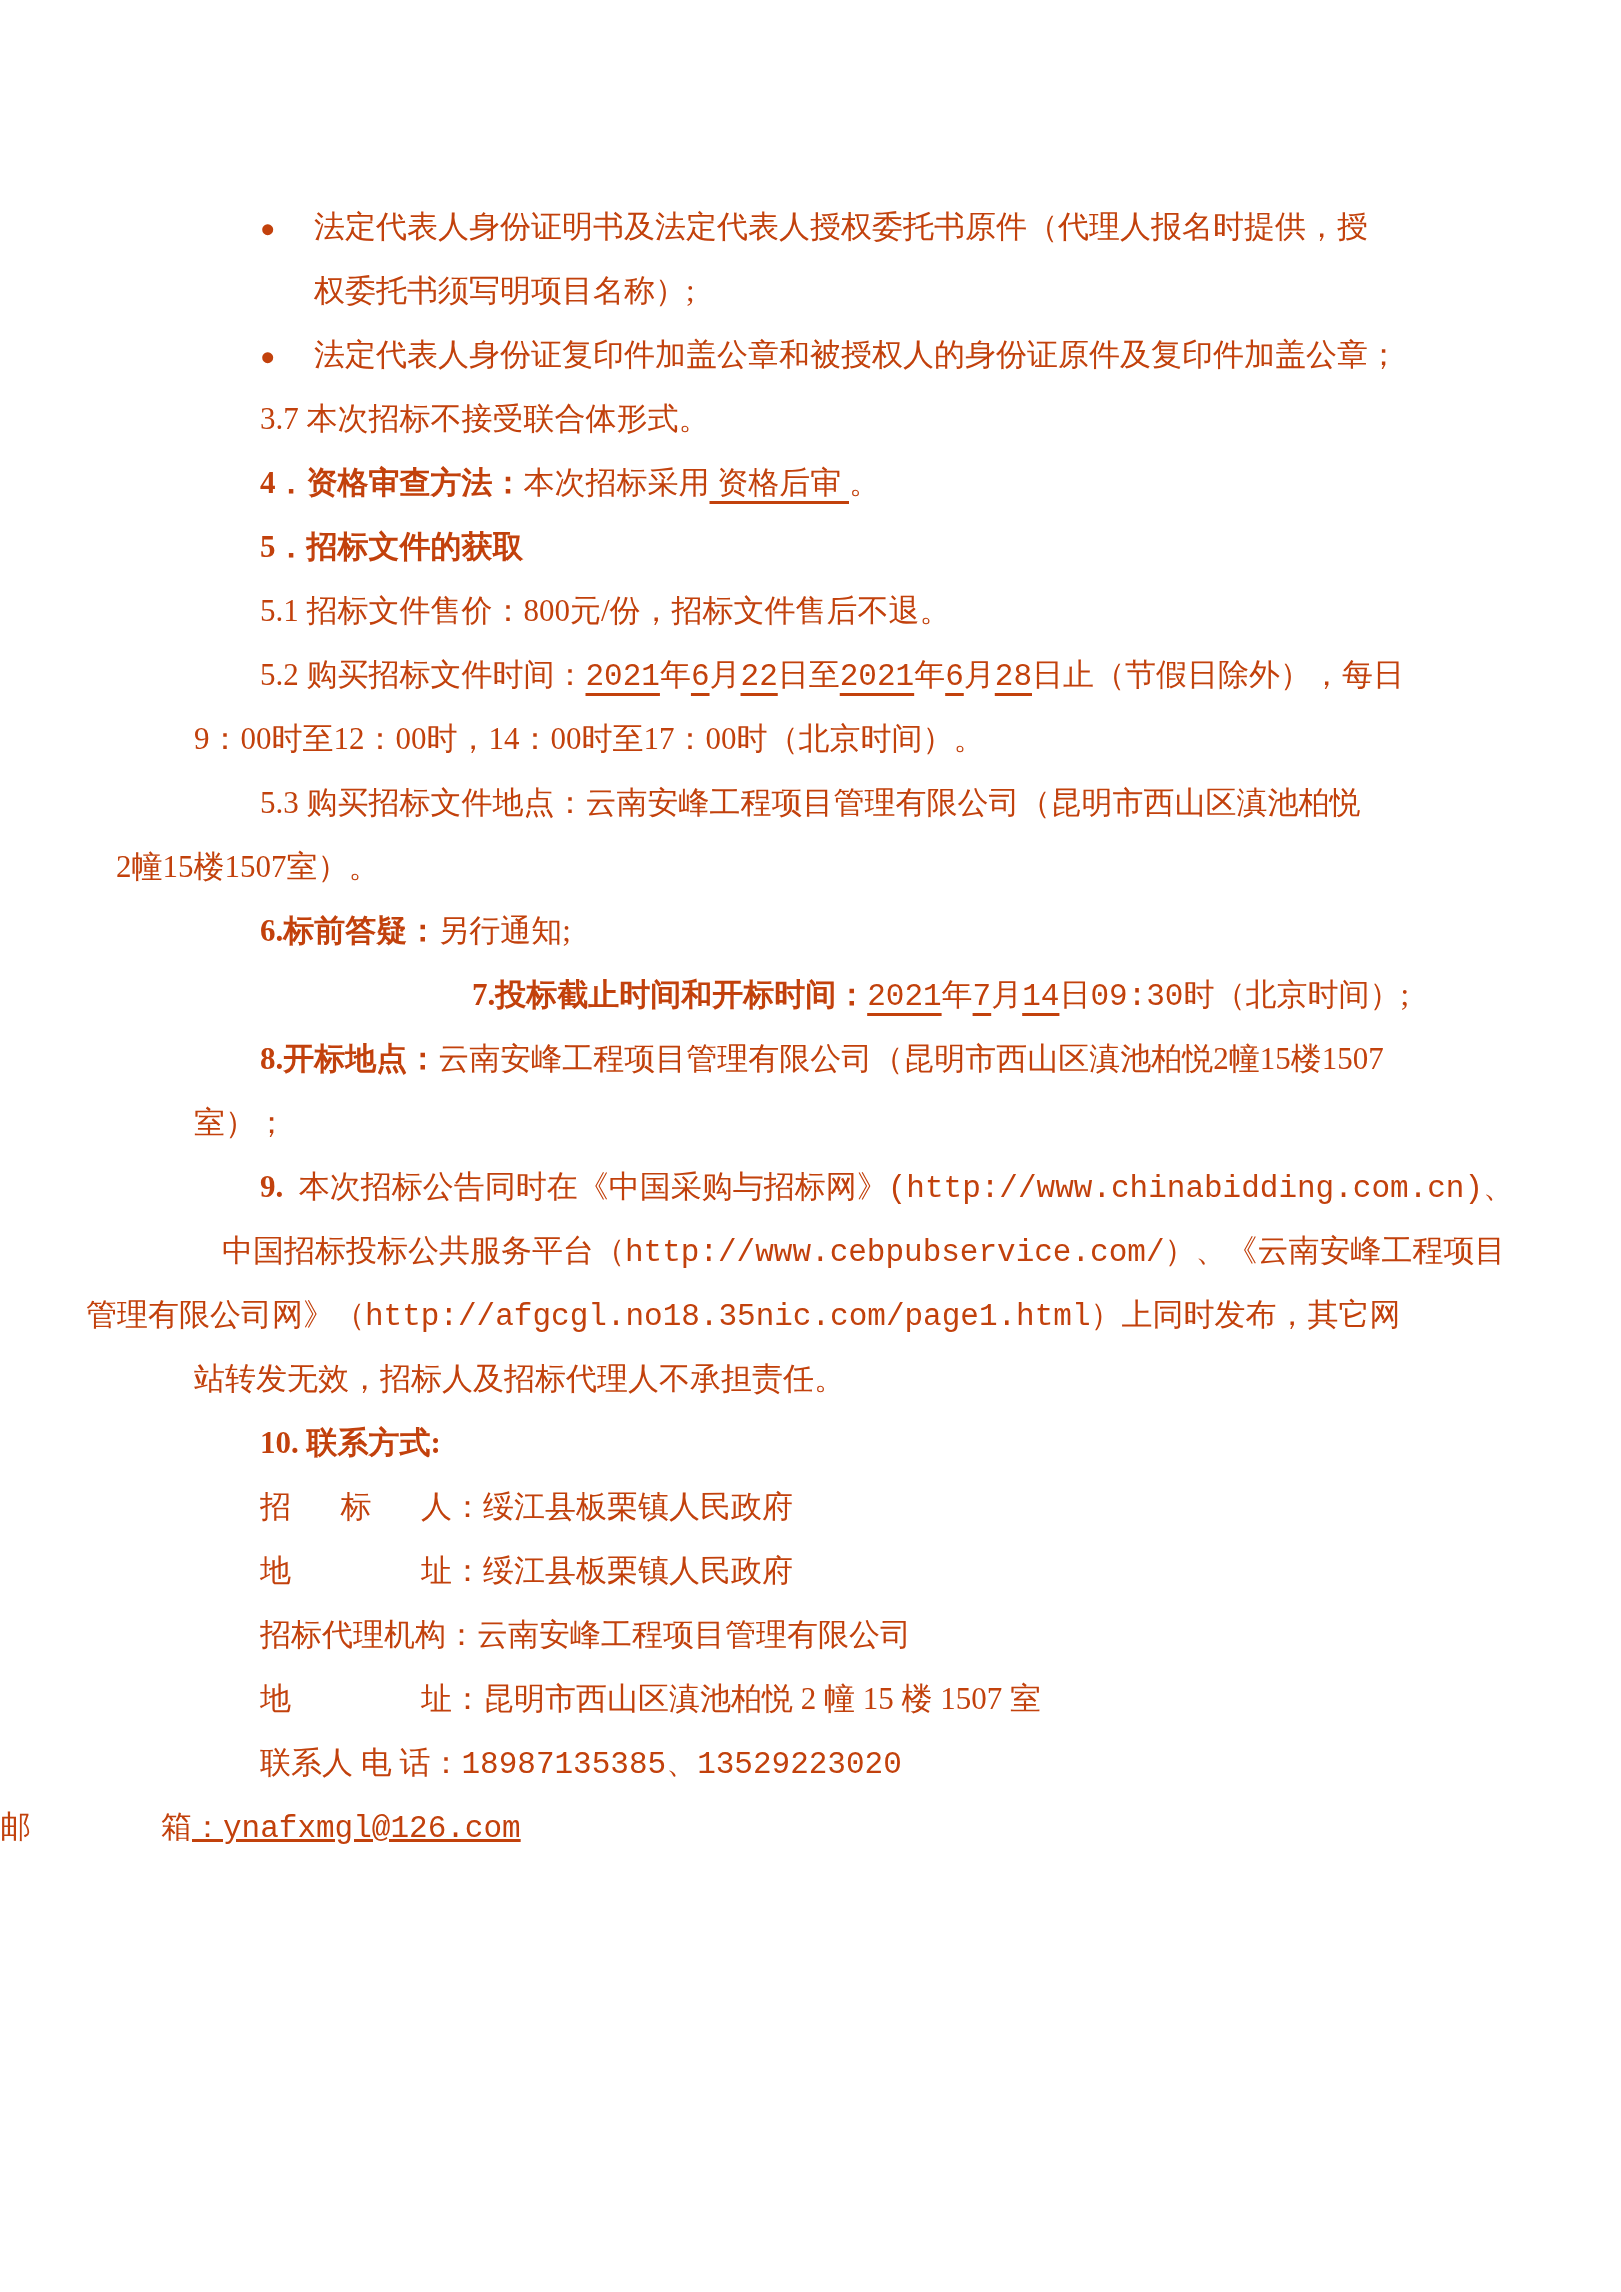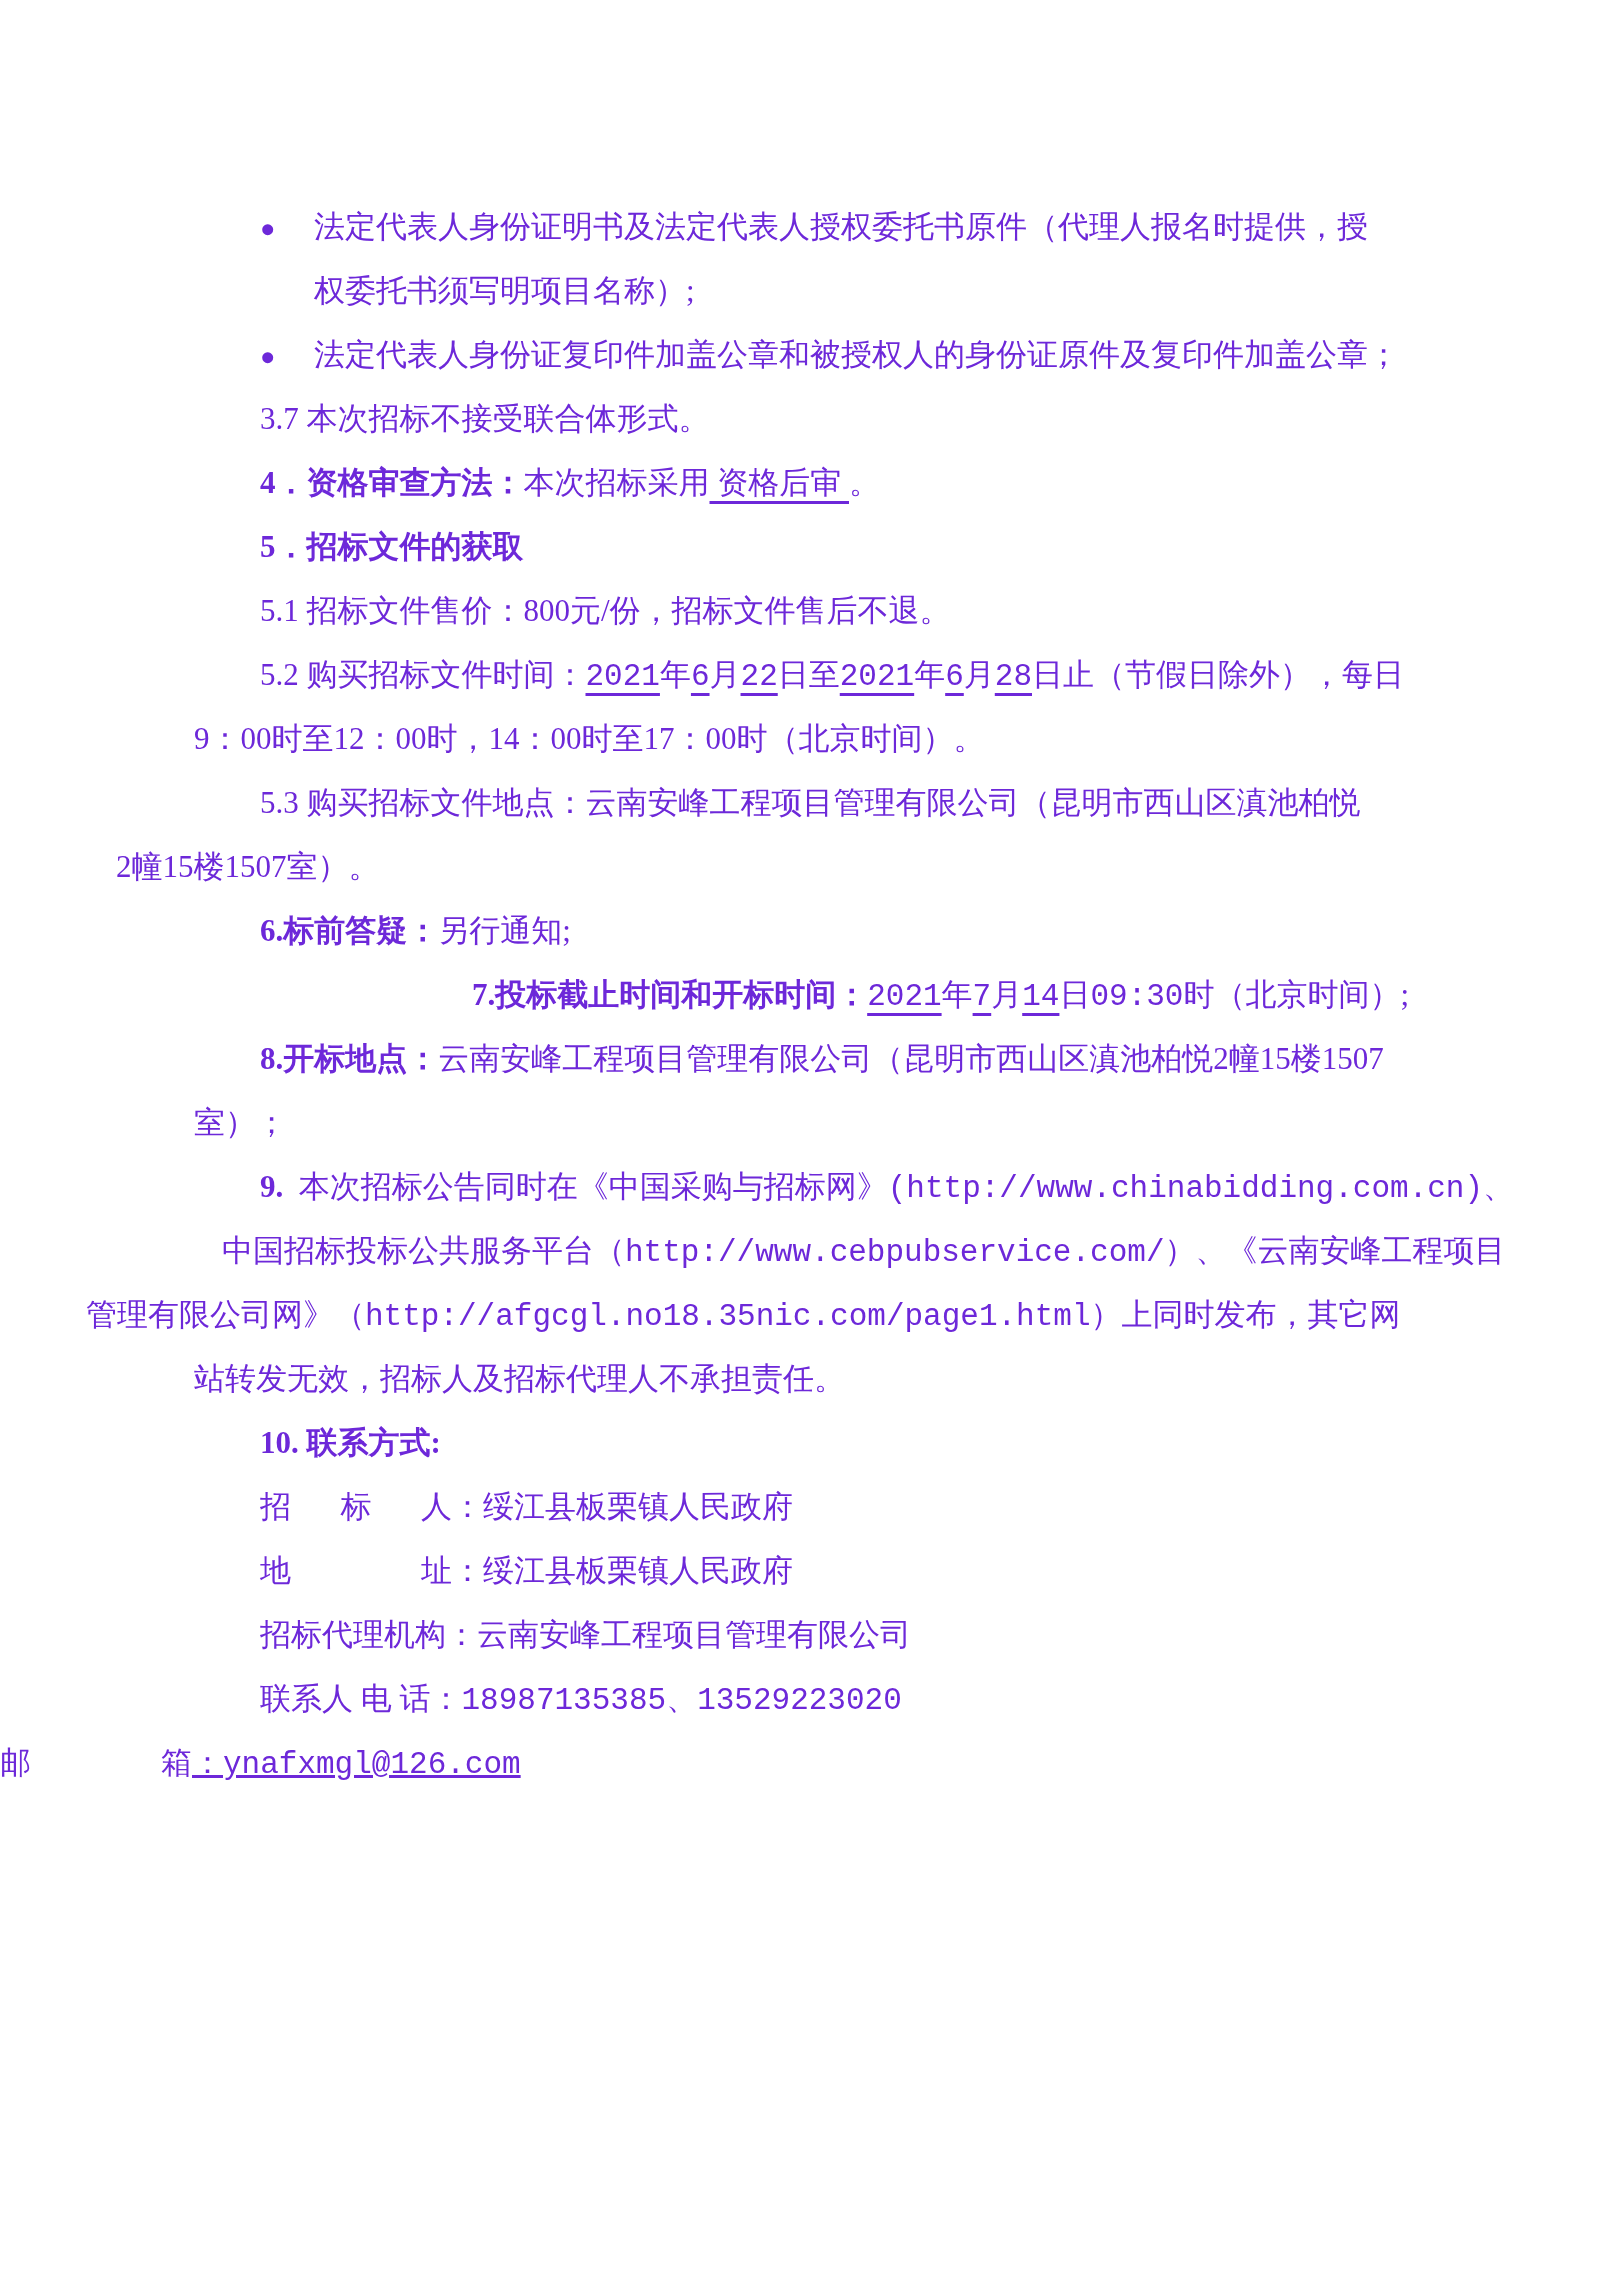--- a/index.html
+++ b/index.html
@@ -2,21 +2,21 @@
 <html><head>
 <meta charset="utf-8">
 <style>
   html, body { margin: 0; padding: 0; background: #888; }
   .page {
     position: relative;
     width: 1621px;
     height: 2293px;
     margin: 0 auto;
     background: #ffffff;
-    color: #6d28d9;
+    color: #c2410c;
     font-family: "Liberation Serif", "DejaVu Serif", serif;
     overflow: hidden;
   }
   .doc { position: absolute; top: 195px; left: 0; width: 1621px; }
   .line {
     height: 64px;
     line-height: 64px;
     font-size: 31px;
     white-space: pre;
   }
@@ -62,17 +62,18 @@
       <div class="line" style="padding-left: 260px;"><span class="b">8.开标地点：</span><span>云南安峰工程项目管理有限公司（昆明市西山区滇池柏悦2幢15楼1507</span></div>
       <div class="line" style="padding-left: 194px;"><span>室）；</span></div>
       <div class="line" style="padding-left: 260px;"><span class="b">9.</span><span>  本次招标公告同时在《中国采购与招标网》</span><span class="m">(http://www.chinabidding.com.cn)</span><span>、</span></div>
       <div class="line" style="padding-left: 194px; margin-left: 28px;"><span>中国招标投标公共服务平台（</span><span class="m">http://www.cebpubservice.com/</span><span>）、《云南安峰工程项目</span></div>
       <div class="line" style="padding-left: 86px;"><span>管理有限公司网》（</span><span class="m">http://afgcgl.no18.35nic.com/page1.html</span><span>）上同时发布，其它网</span></div>
       <div class="line" style="padding-left: 194px;"><span>站转发无效，招标人及招标代理人不承担责任。</span></div>
       <div class="line" style="padding-left: 260px;"><span class="b">10. 联系方式:</span></div>
       <div class="line" style="padding-left: 260px;"><span class="spread">招标人</span><span>：</span><span>绥江县板栗镇人民政府</span></div>
       <div class="line" style="padding-left: 260px;"><span class="spread">地址</span><span>：</span><span>绥江县板栗镇人民政府</span></div>
       <div class="line" style="padding-left: 260px;"><span>招标代理机构：云南安峰工程项目管理有限公司</span></div>
+      <div class="line" style="padding-left: 260px;"><span class="spread">地址</span><span>：</span><span>昆明市西山区滇池柏悦 2 幢 15 楼 1507 室</span></div>
       <div class="line" style="padding-left: 260px;"><span>联系人 电 话：</span><span class="m">18987135385</span><span>、</span><span class="m">13529223020</span></div>
       <div class="line" style=" text-decoration: underline;"><span class="spread">邮箱</span><span>：</span><span class="m">ynafxmgl@126.com</span></div>
     </div>
 </div>
 
 
 </body></html>

